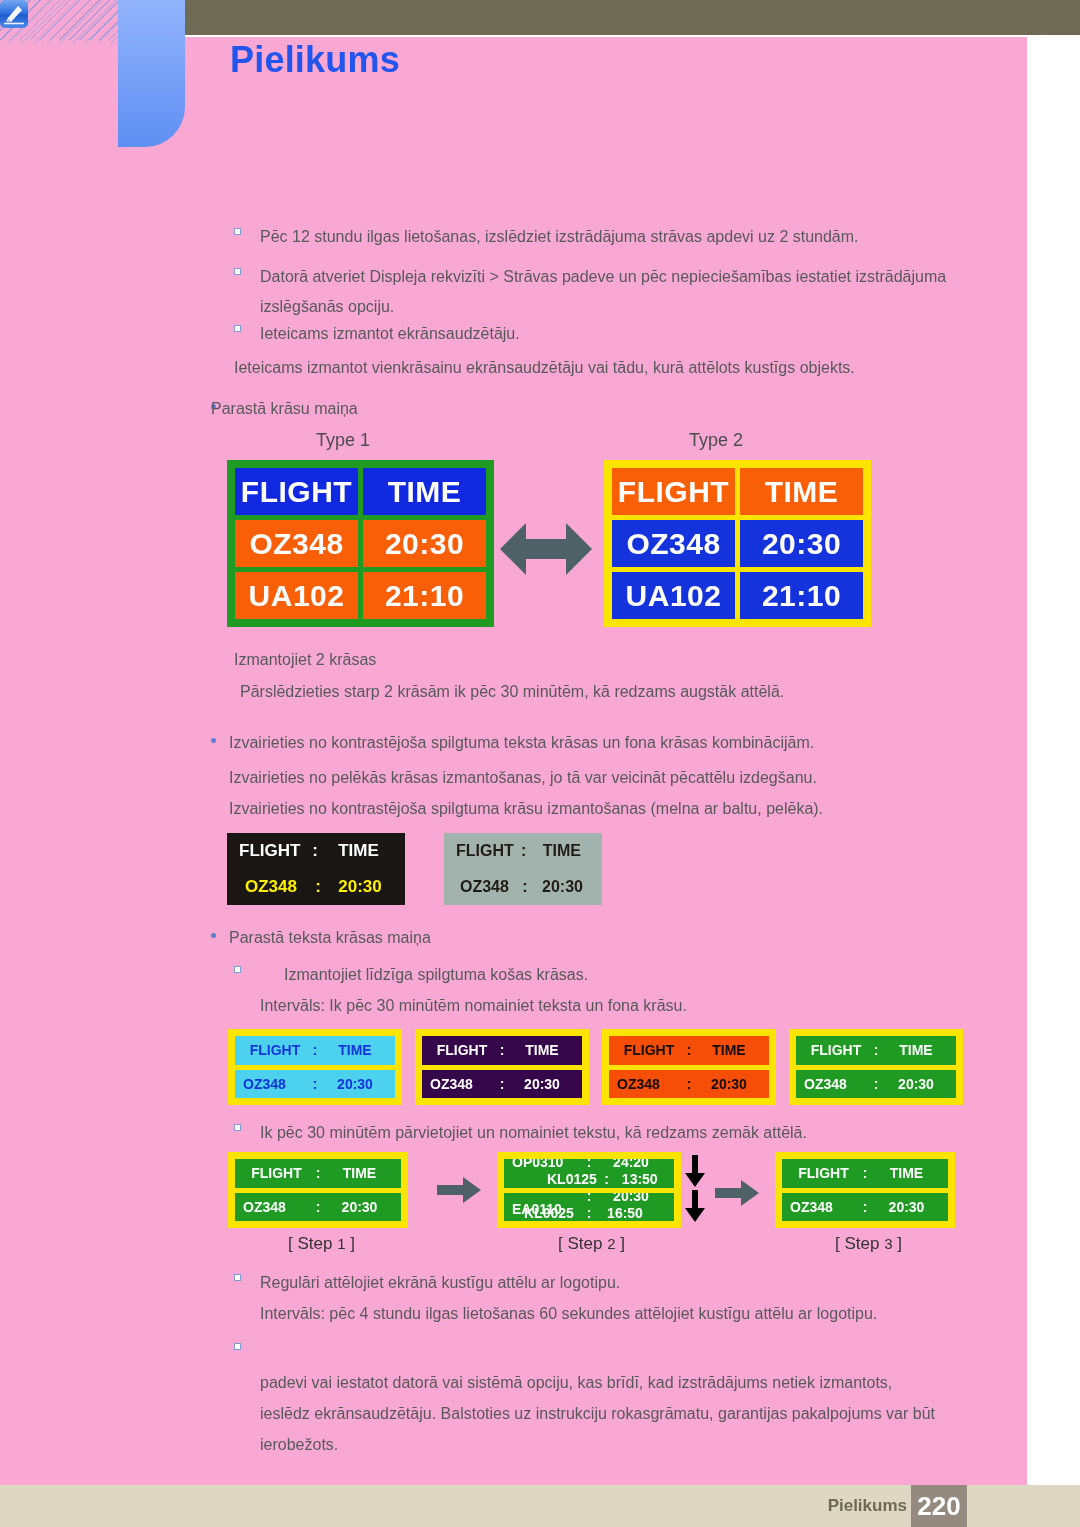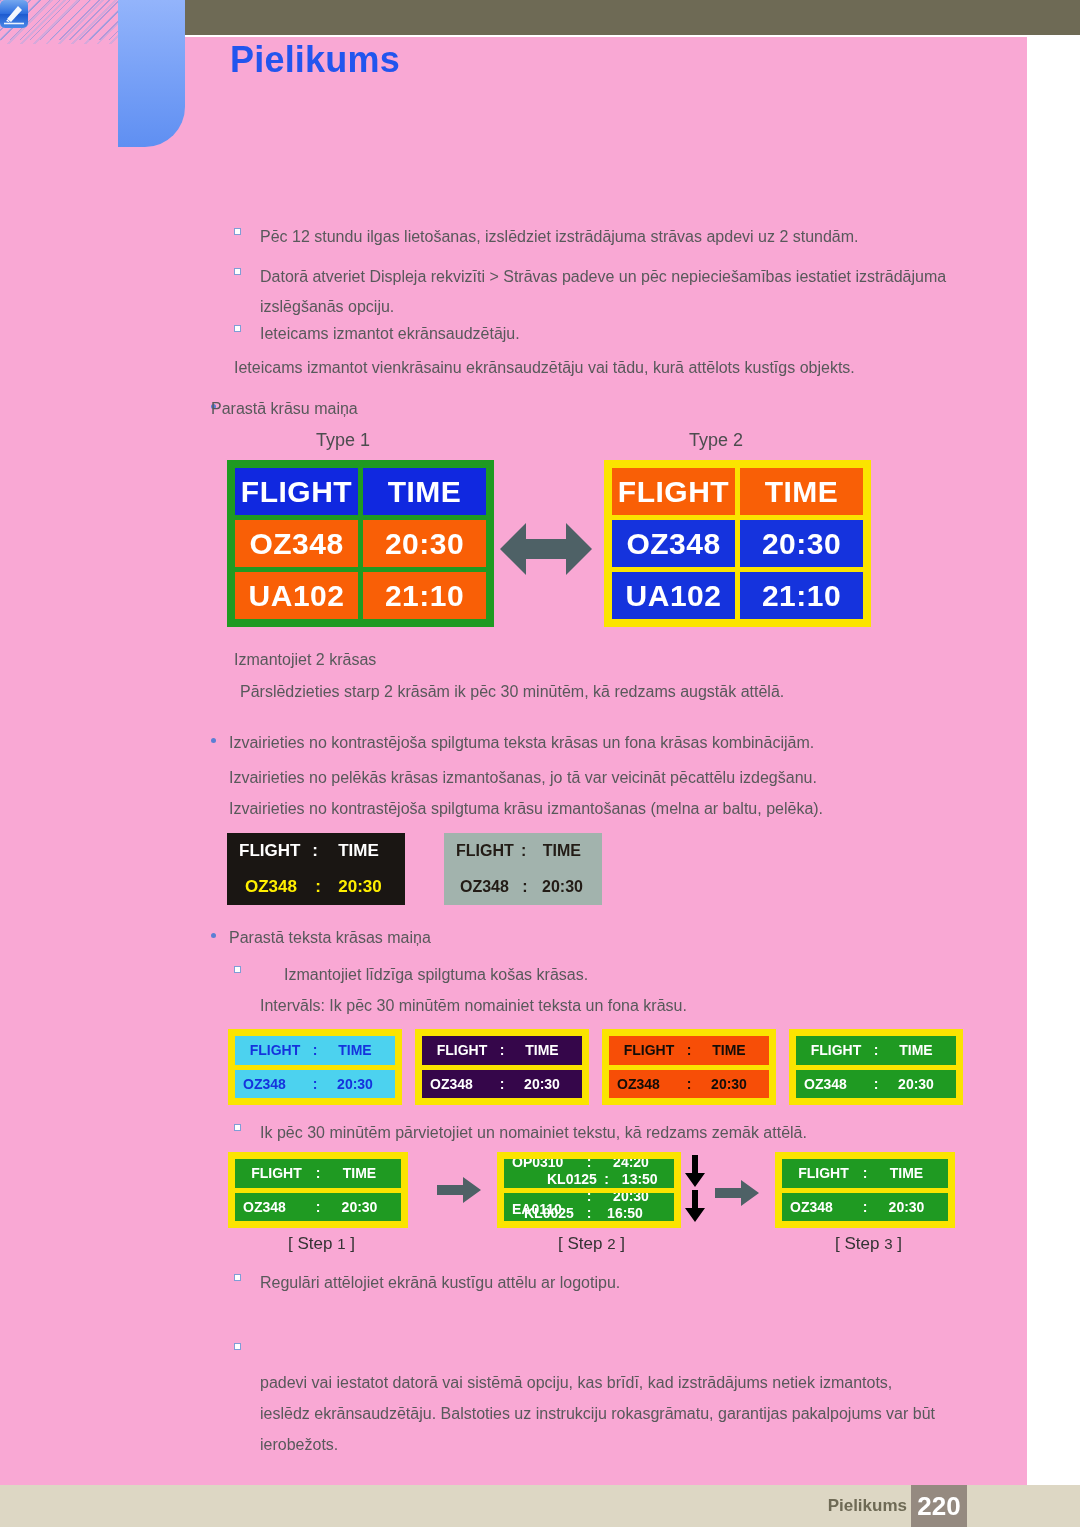--- a/index.html
+++ b/index.html
@@ -363,20 +363,21 @@
     <span>]</span>
   </div>
   <div class="stepcap" style="left:835px; top:1234px;">
     <span>[ Step</span>
     <span class="n">3</span>
     <span>]</span>
   </div>
 
   <div class="sq-bullet" style="left:234px; top:1274px;"></div>
   <div class="txt" style="left:260px; top:1267px;">Regulāri attēlojiet ekrānā kustīgu attēlu ar logotipu.</div>
+  <div class="txt" style="left:260px; top:1298px;">Intervāls: pēc 4 stundu ilgas lietošanas 60 sekundes attēlojiet kustīgu attēlu ar logotipu.</div>
 
   <div class="sq-bullet" style="left:234px; top:1343px;"></div>
   <div class="txt" style="left:260px; top:1367px;">padevi vai iestatot datorā vai sistēmā opciju, kas brīdī, kad izstrādājums netiek izmantots,</div>
   <div class="txt" style="left:260px; top:1398px;">ieslēdz ekrānsaudzētāju. Balstoties uz instrukciju rokasgrāmatu, garantijas pakalpojums var būt</div>
   <div class="txt" style="left:260px; top:1429px;">ierobežots.</div>
 
   <div class="footbar"></div>
   <div class="foot-label">Pielikums</div>
   <div class="foot-num-box">
     <span class="foot-num">220</span>

